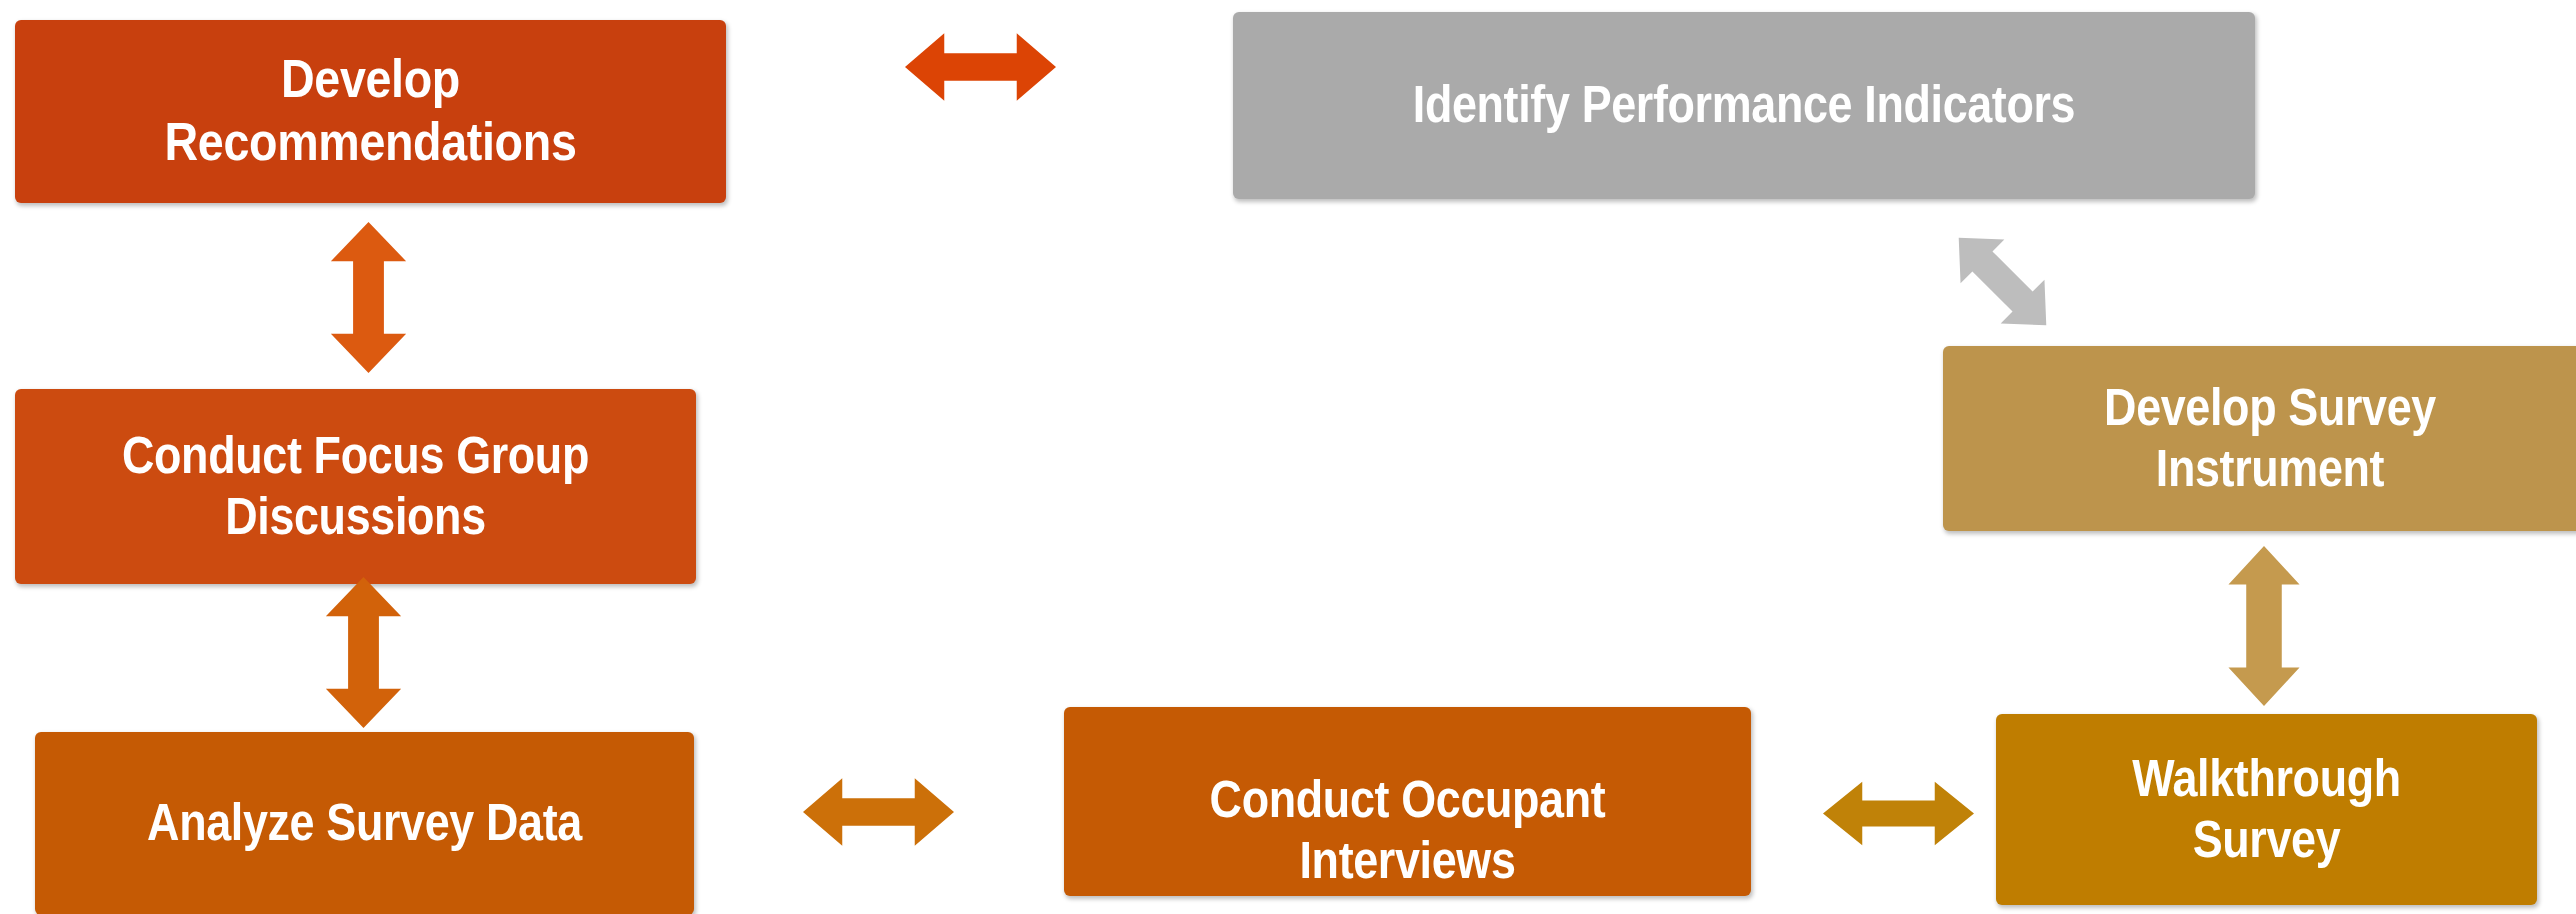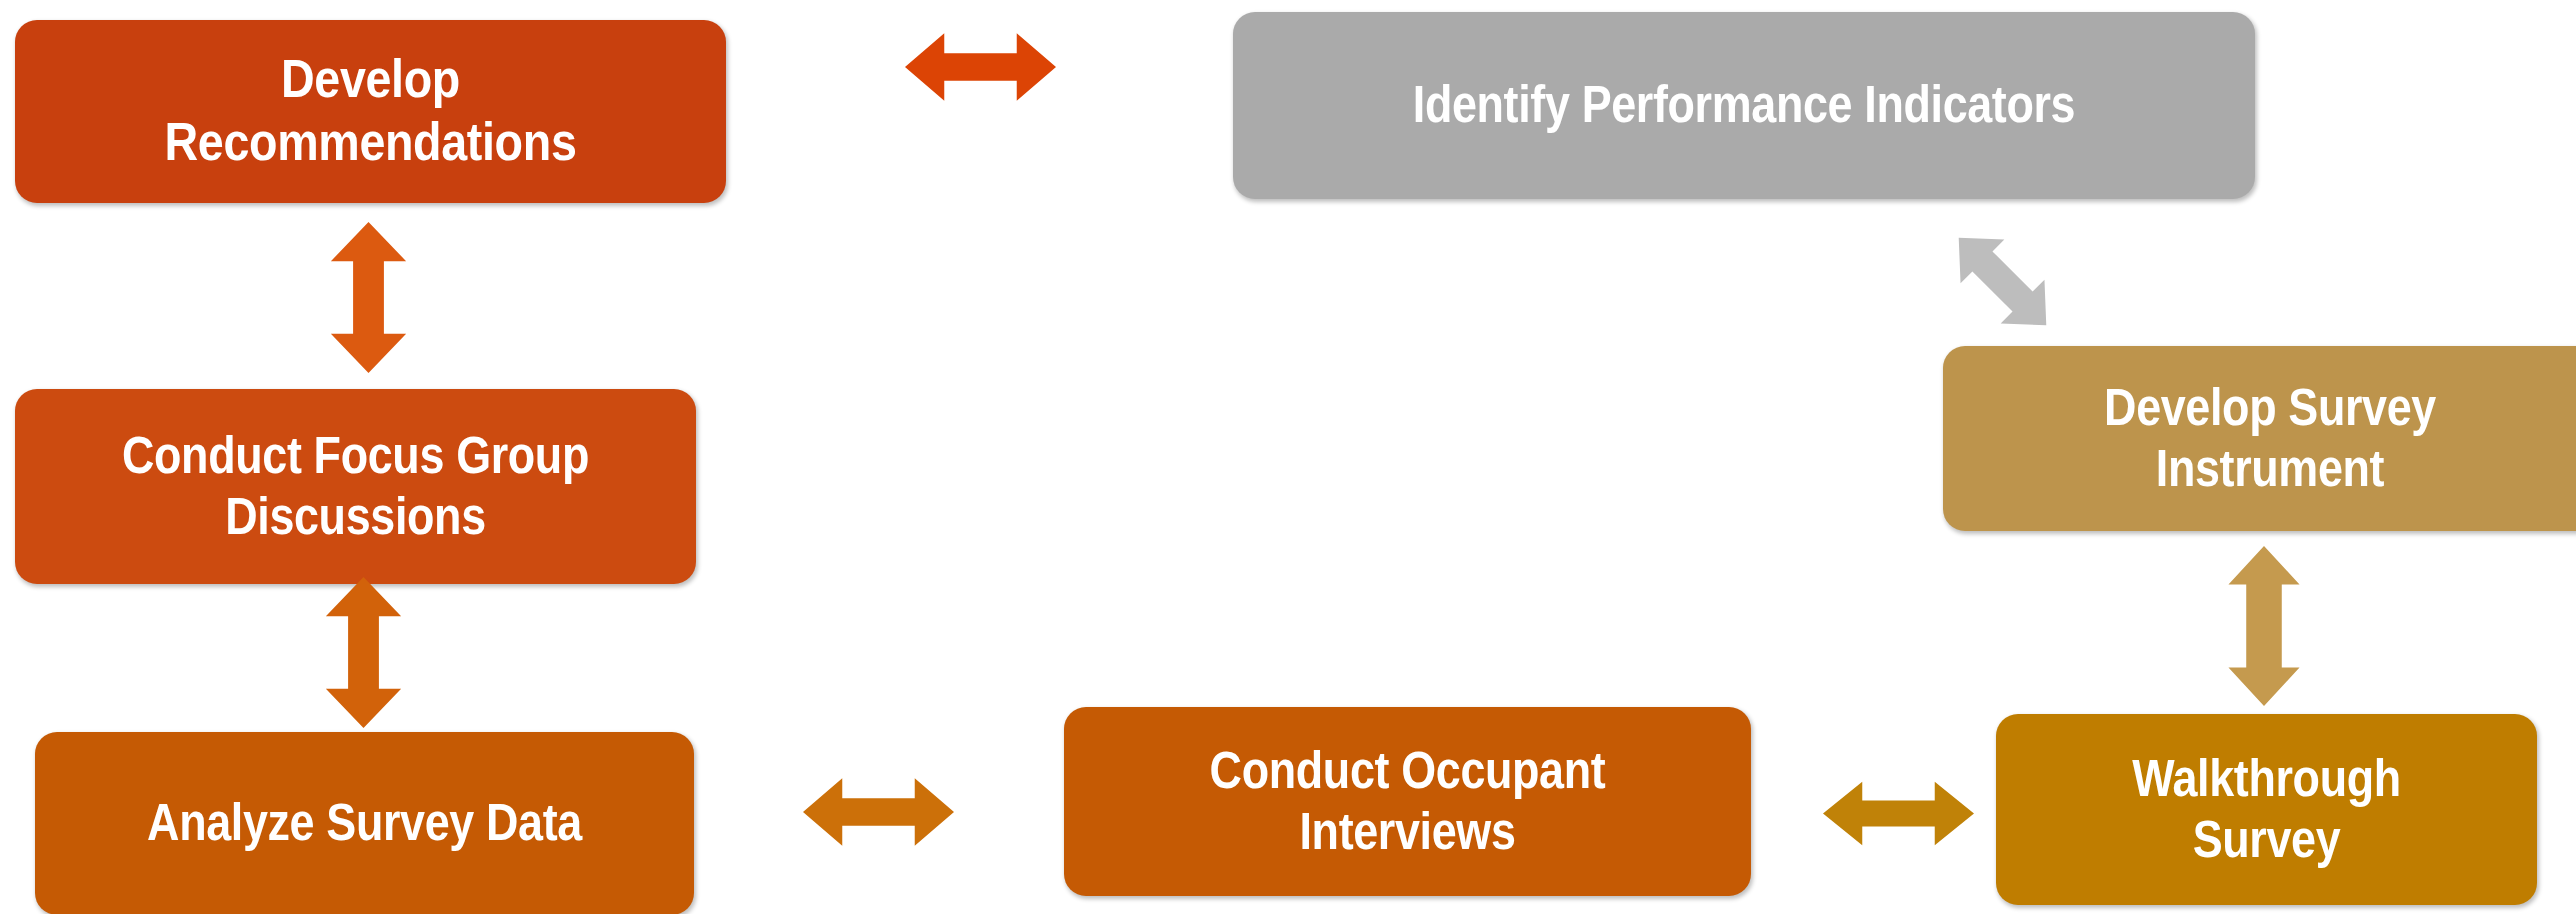--- a/index.html
+++ b/index.html
@@ -16,21 +16,21 @@
     height: 915px;
     background: #ffffff;
     overflow: hidden;
   }
   .node {
     position: absolute;
     display: flex;
     align-items: center;
     justify-content: center;
     text-align: center;
-    border-radius: 22px;
+    border-radius: 6px;
     box-sizing: border-box;
     color: #ffffff;
     font-weight: 700;
     font-family: "Liberation Sans", sans-serif;
     letter-spacing: -0.4px;
     line-height: 1.18;
     padding: 5.3px 16px;
     box-shadow: 1.8px 2.7px 4.4px rgba(0,0,0,0.25);
     -webkit-font-smoothing: antialiased;
   }
@@ -52,21 +52,21 @@
   #node-conduct-focus-group {
     left: 15px;  top: 389px;  width: 681px;  height: 195px;  font-size: 51px;
   }
   #node-develop-survey-instrument {
     left: 1943px; top: 346px; width: 654px;  height: 185px;  font-size: 51px;
   }
   #node-analyze-survey-data {
     left: 15px;  top: 732px;  width: 659px;  height: 183px;  font-size: 51px;
   }
   #node-conduct-occupant-interviews {
-    left: 1064px; top: 707px; width: 687px;  height: 189px;  font-size: 51px;
+    left: 1064px; top: 707px; width: 687px;  height: 189px;  font-size: 51px; align-items: flex-end;
   }
   #node-walkthrough-survey {
     left: 1996px; top: 714px; width: 541px;  height: 191px;  font-size: 51px;
   }
 
   
   .arrow {
     position: absolute;
   }
   .arrow svg {

